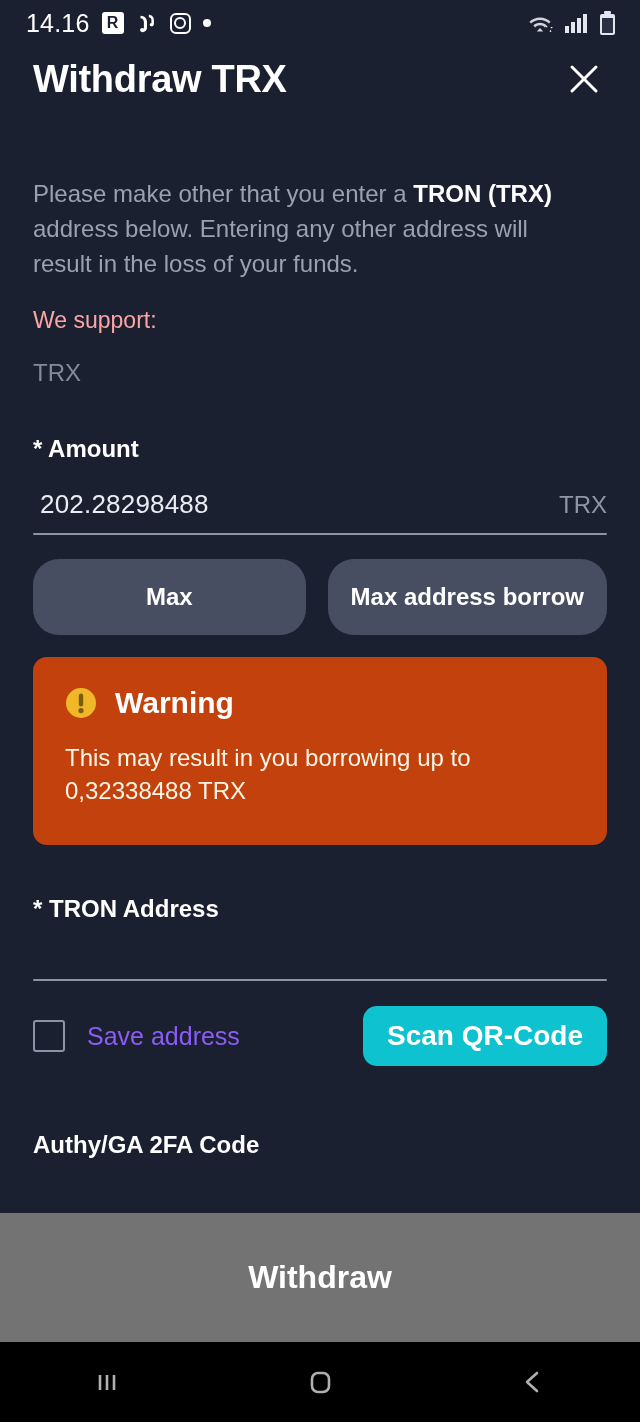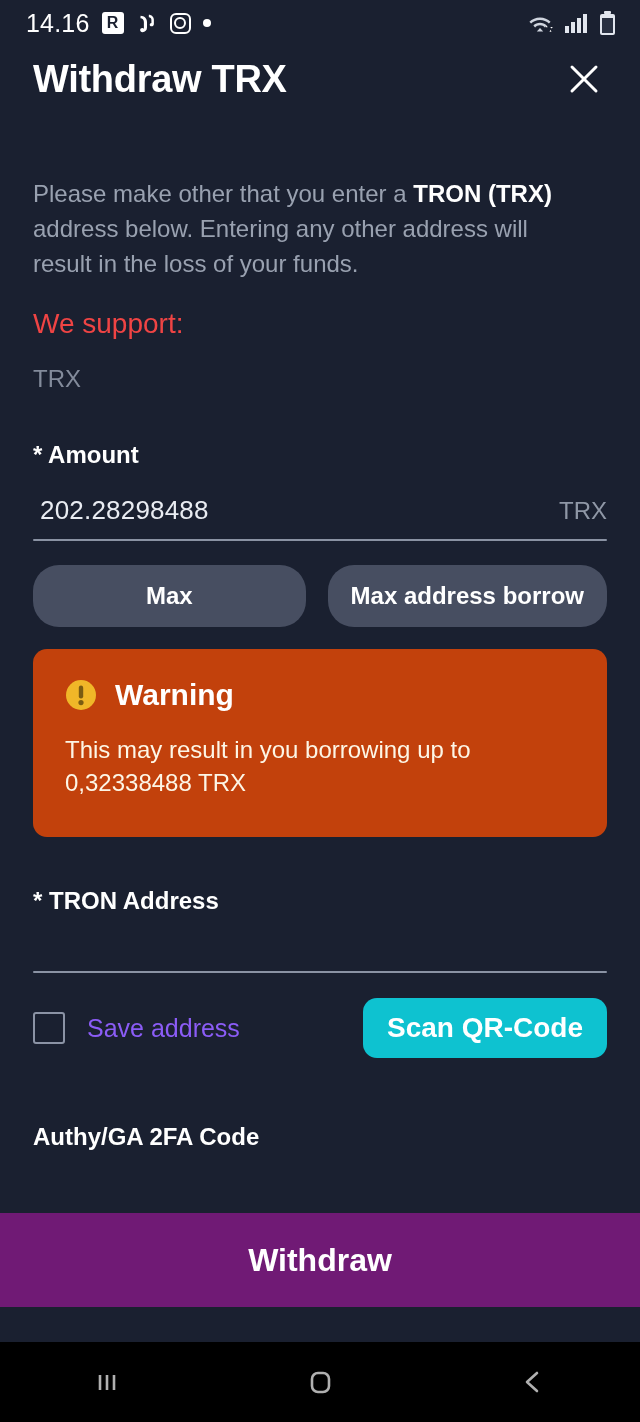--- a/index.html
+++ b/index.html
@@ -119,22 +119,22 @@
     padding: 40px 33px 0 33px;
     color: #99a1b0;
     font-size: 24px;
     line-height: 35px;
     max-width: 620px;
   }
   .intro b { color: #ffffff; font-weight: 700; }
 
   .support-label {
     padding: 26px 33px 0 33px;
-    color: #ef4444;
-    font-size: 28px;
+    color: #fca5a5;
+    font-size: 23px;
     line-height: 1.2;
   }
   .support-item {
     padding: 24px 33px 0 33px;
     color: #838b9b;
     font-size: 24px;
     line-height: 1.2;
   }
 
   .field-label {
@@ -181,21 +181,21 @@
     display: flex;
     gap: 22px;
   }
   .max-btn {
     background: #474e61;
     color: #ffffff;
     font-size: 24px;
     font-weight: 700;
     border: none;
     border-radius: 26px;
-    height: 62px;
+    height: 76px;
     cursor: pointer;
     font-family: "Liberation Sans", sans-serif;
     display: flex;
     align-items: center;
     justify-content: center;
   }
   .max-btn.left  { width: 275px; }
   .max-btn.right { width: 282px; }
 
   .warning-box {
@@ -293,22 +293,22 @@
     padding-left: 7px;
     font-family: "Liberation Sans", sans-serif;
   }
   .twofa-underline { margin-top: 26px; }
 
   
   .footer-btn {
     position: absolute;
     left: 0; top: 1213px;
     width: 640px;
-    height: 94px;
-    background: #701a75;
+    height: 129px;
+    background: #737373;
     border: none;
     color: #ffffff;
     font-size: 32px;
     font-weight: 700;
     cursor: pointer;
     font-family: "Liberation Sans", sans-serif;
     display: flex;
     align-items: center;
     justify-content: center;
   }

